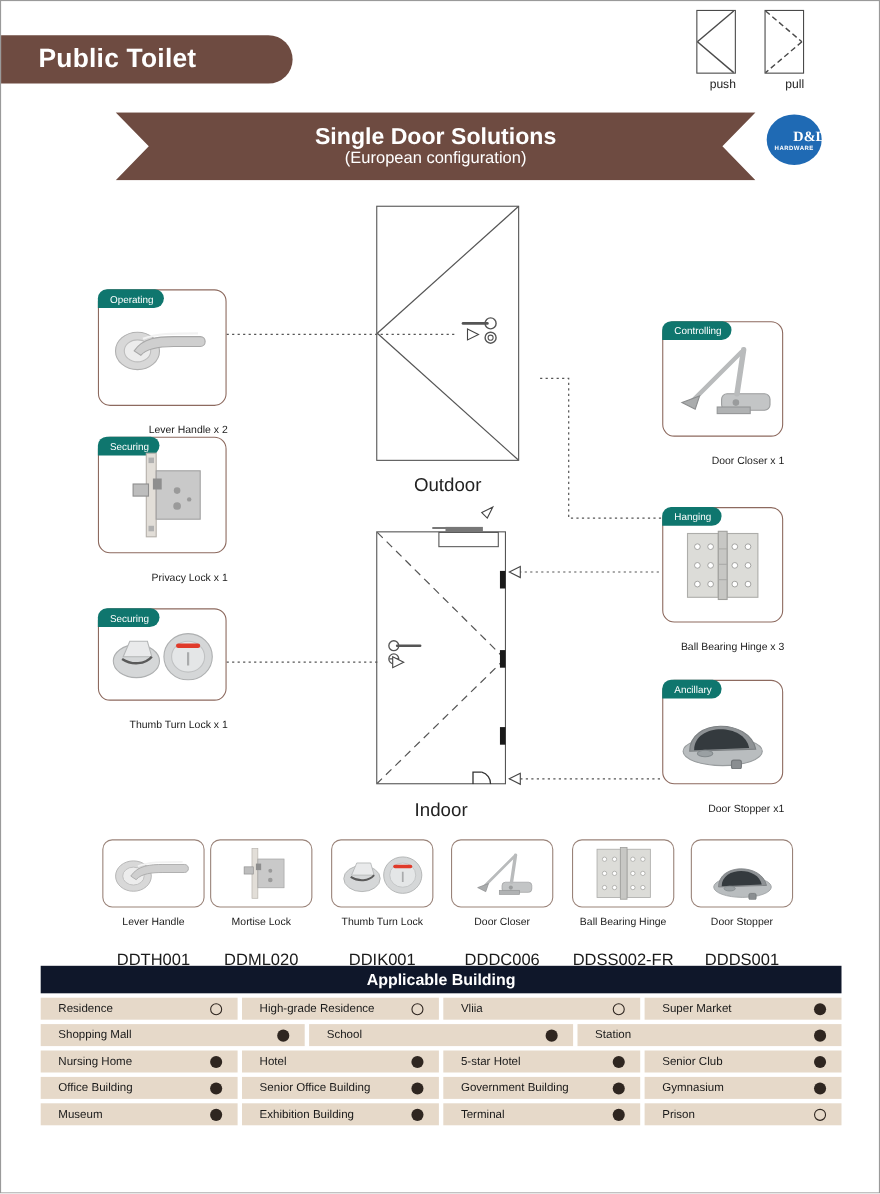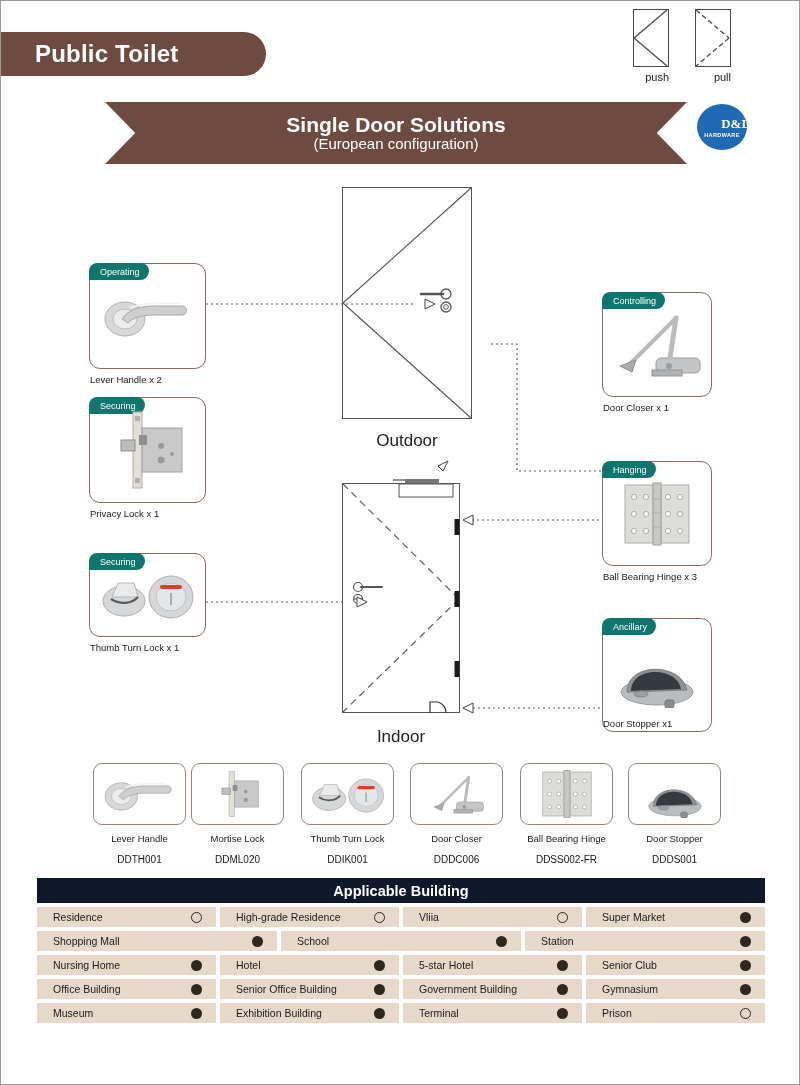--- a/index.html
+++ b/index.html
@@ -94,38 +94,39 @@
     height: 17px;
     background: #0f766e;
     border-radius: 10px 10px 11px 0;
     color: #fff; font-size: 9px;
     display: flex; align-items: center;
     padding: 0 9px 0 11px;
     white-space: nowrap;
   }
   .card-caption {
     position: absolute;
-    text-align: left;
+    text-align: right;
     font-size: 9.5px; color: #1a1a1a;
     white-space: nowrap;
+    margin-top: 12px;
   }
   .card-img { position: absolute; inset: 0; display: flex; align-items: center; justify-content: center; }
 
   
   .strip { position: absolute; left: 80px; top: 762px; width: 640px; height: 100px; }
   .sp { position: absolute; top: 0; width: 93px; }
   .sp-box {
     width: 93px; height: 62px;
     border: 1px solid #9a8379;
     border-radius: 9px;
     background: #fff;
     display: flex; align-items: center; justify-content: center;
   }
   .sp-name { text-align: center; font-size: 9.5px; color: #1a1a1a; margin-top: 8px; white-space: nowrap; }
-  .sp-code { text-align: center; font-size: 10px; color: #1a1a1a; margin-top: 10px; white-space: nowrap; }
+  .sp-code { text-align: center; font-size: 15px; color: #1a1a1a; margin-top: 20px; white-space: nowrap; }
 
   
   .table-wrap { position: absolute; left: 36px; top: 877px; width: 728px; }
   .table-head {
     background: #0f172a; color: #fff;
     height: 25px;
     display: flex; align-items: center; justify-content: center;
     font-size: 14.5px; font-weight: bold;
   }
   .table-body { margin-top: 4px; }
@@ -329,21 +330,21 @@
         <g stroke="#a8a8a5" stroke-width=".9">
           <line x1="32" y1="18" x2="40" y2="18"></line>
           <line x1="32" y1="32" x2="40" y2="32"></line>
           <line x1="32" y1="46" x2="40" y2="46"></line>
         </g>
       </svg>
     </div>
     <div class="card-caption" style="left:0; top:109px; width:110px;">Ball Bearing Hinge x 3</div>
   </div>
 
-  <div class="card" style="left:601px; top:617px; width:110px; height:114px;">
+  <div class="card" style="left:601px; top:617px; width:110px; height:95px;">
     <div class="card-tab">Ancillary</div>
     <div class="card-img">
       <svg width="96" height="66" viewBox="0 0 96 66">
         <ellipse cx="48" cy="50" rx="36" ry="13" fill="#b9bdbf" stroke="#989c9e"></ellipse>
         <path d="M 18 50 C 18 20, 72 20, 78 48 L 18 50 Z" fill="#8e9295" stroke="#7c8083"></path>
         <path d="M 22 49 C 22 24, 68 24, 72 47 Z" fill="#343a3e"></path>
         <ellipse cx="32" cy="52" rx="7" ry="3" fill="#9aa0a3" stroke="#83898c"></ellipse>
         <rect x="56" y="58" width="9" height="8" rx="2" fill="#8a8e91" stroke="#74787b"></rect>
       </svg>
     </div>

